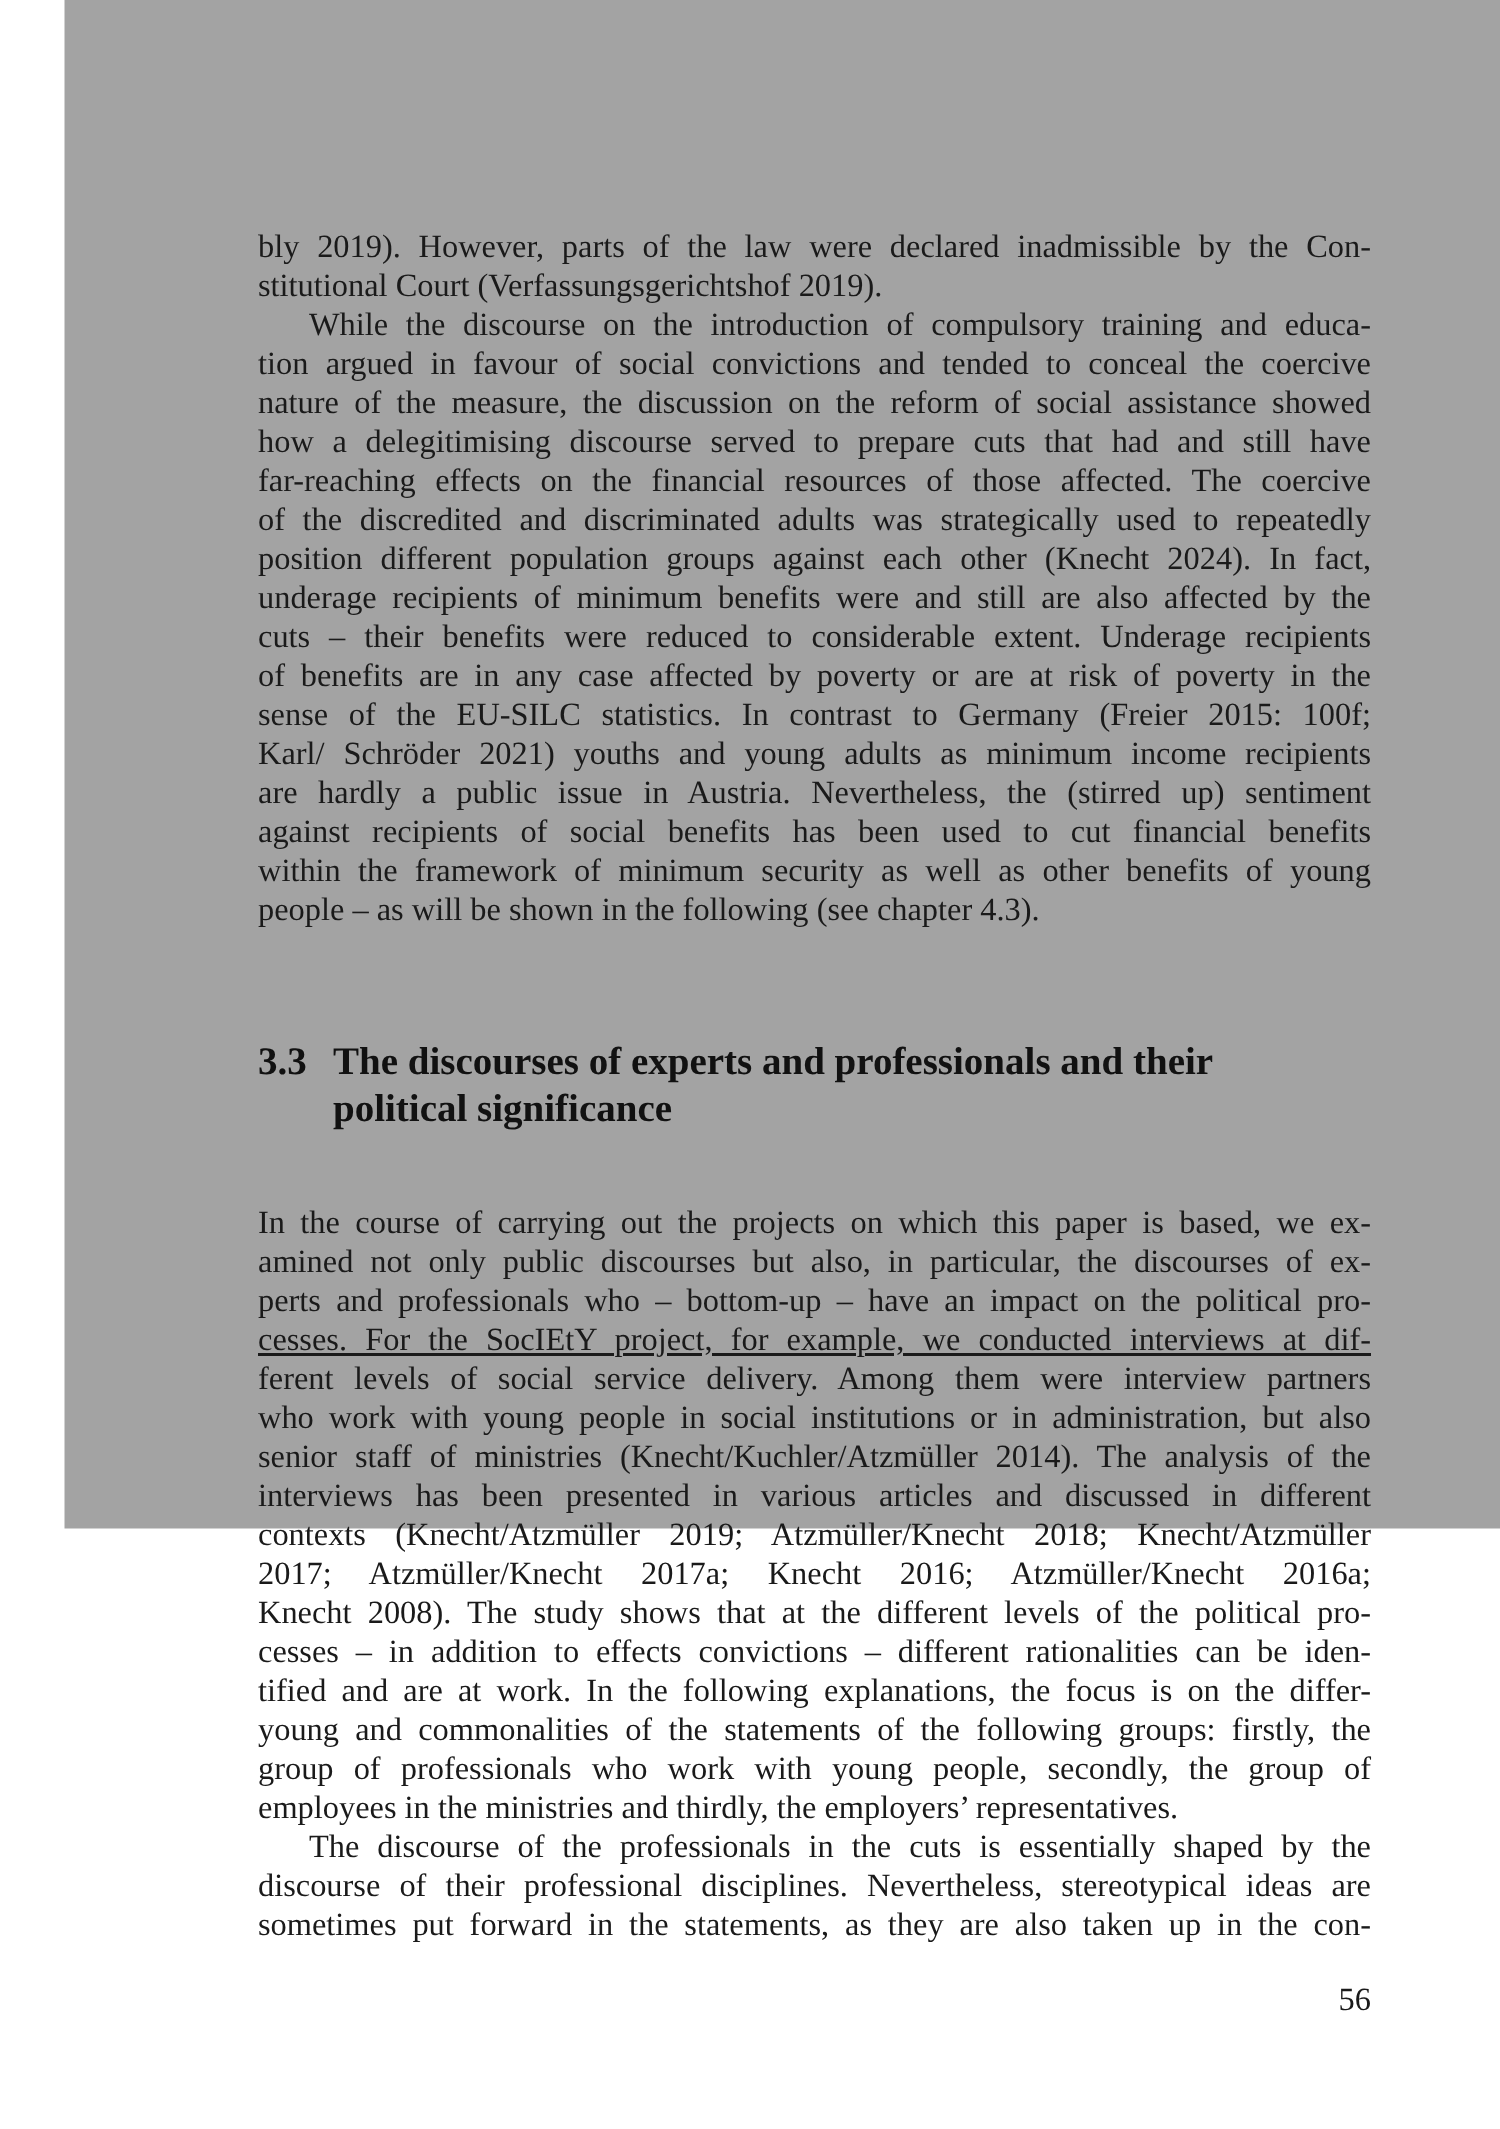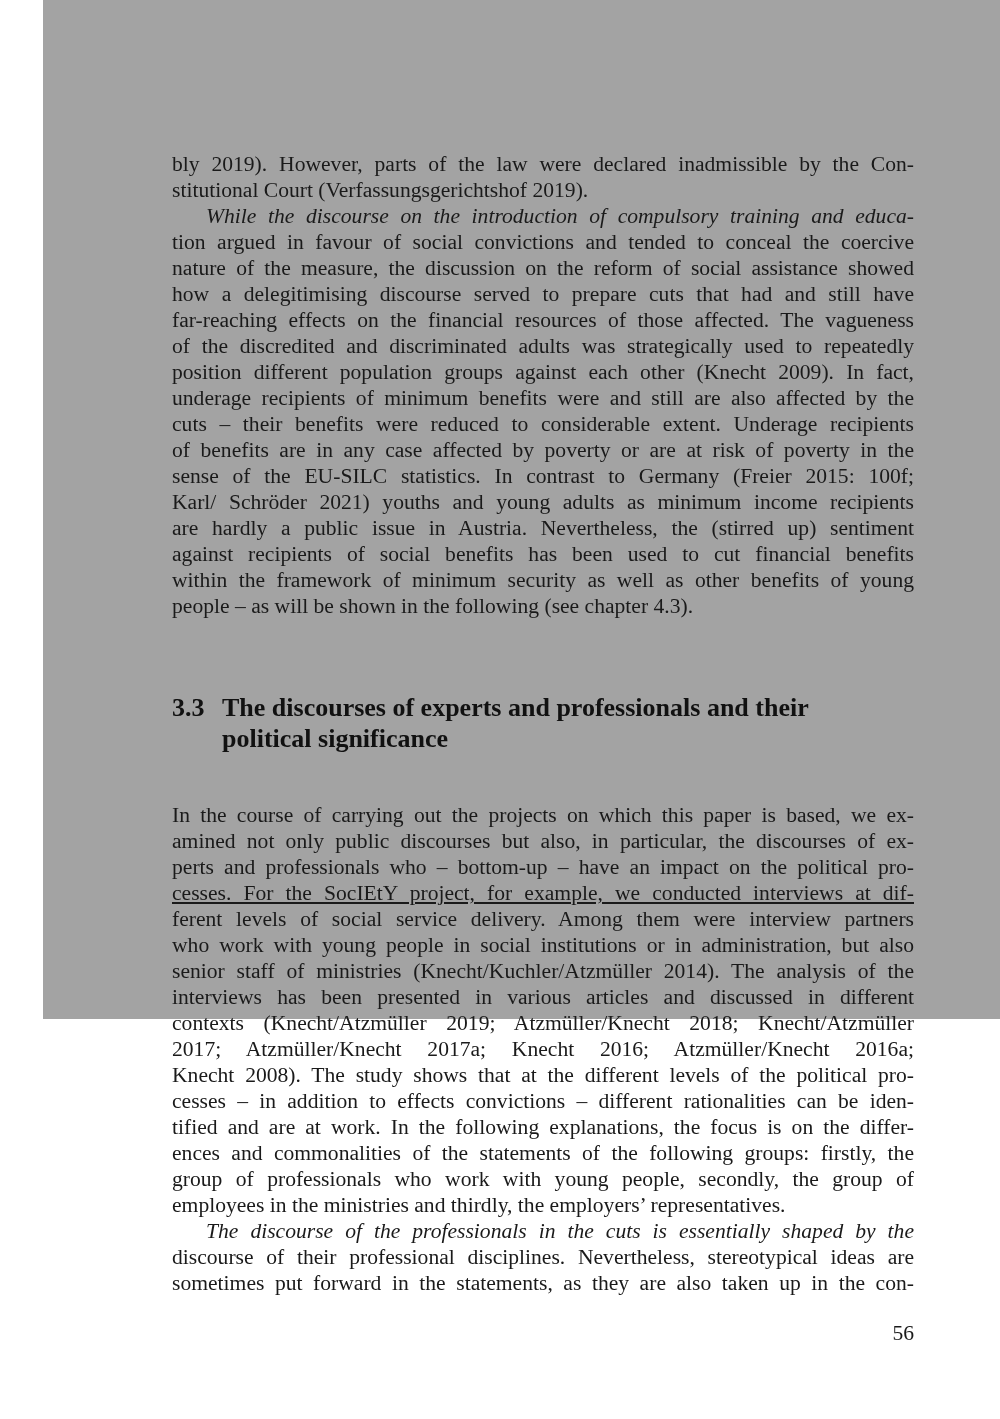--- a/index.html
+++ b/index.html
@@ -1,41 +1,41 @@
 <!DOCTYPE html>
 <html><head>
 <meta charset="utf-8">
 <style>
   html, body { margin: 0; padding: 0; background: #ffffff; }
   body { width: 1000px; height: 1419px; position: relative; overflow: hidden; }
   .page { position: absolute; left: 0; top: 0; width: 1000px; height: 1019px; background: #a3a3a3; color: #1a1a1a; font-family: "Liberation Serif", "DejaVu Serif", serif; margin-left: 43px; }
   .line { position: absolute; left: 129px; width: 742px; font-size: 21.6px; line-height: 26px; white-space: nowrap; text-align: justify; text-align-last: justify; }
   .line.last { text-align-last: left; }
-  .line.indent { padding-left: 34px; width: 708px; font-style: italic; }
+  .line.indent { padding-left: 34px; width: 708px; }
   .heading { position: absolute; left: 129px; font-family: "Liberation Serif", "DejaVu Serif", serif; font-weight: bold; font-size: 26px; line-height: 31px; color: #111; }
   .heading .num { position: absolute; left: 0; top: 0; }
   .heading .t { position: absolute; left: 50px; white-space: nowrap; }
   .pagenum { position: absolute; right: 129px; top: 1320px; font-size: 21.6px; line-height: 26px; }
 </style>
 </head>
 <body>
 
 <div class="page">
   <div id="b1">
       <div class="line" style="top: 151px;">bly 2019). However, parts of the law were declared inadmissible by the Con-</div>
       <div class="line last" style="top: 177px;">stitutional Court (Verfassungsgerichtshof 2019).</div>
     </div>
   <div id="b2">
       <div class="line indent" style="top: 203px;">While the discourse on the introduction of compulsory training and educa-</div>
       <div class="line" style="top: 229px;">tion argued in favour of social convictions and tended to conceal the coercive</div>
       <div class="line" style="top: 255px;">nature of the measure, the discussion on the reform of social assistance showed</div>
       <div class="line" style="top: 281px;">how a delegitimising discourse served to prepare cuts that had and still have</div>
-      <div class="line" style="top: 307px;">far-reaching effects on the financial resources of those affected. The vagueness</div>
+      <div class="line" style="top: 307px;">far-reaching effects on the financial resources of those affected. The coercive</div>
       <div class="line" style="top: 333px;">of the discredited and discriminated adults was strategically used to repeatedly</div>
-      <div class="line" style="top: 359px;">position different population groups against each other (Knecht 2009). In fact,</div>
+      <div class="line" style="top: 359px;">position different population groups against each other (Knecht 2024). In fact,</div>
       <div class="line" style="top: 385px;">underage recipients of minimum benefits were and still are also affected by the</div>
       <div class="line" style="top: 411px;">cuts – their benefits were reduced to considerable extent. Underage recipients</div>
       <div class="line" style="top: 437px;">of benefits are in any case affected by poverty or are at risk of poverty in the</div>
       <div class="line" style="top: 463px;">sense of the EU-SILC statistics. In contrast to Germany (Freier 2015: 100f;</div>
       <div class="line" style="top: 489px;">Karl/ Schröder 2021) youths and young adults as minimum income recipients</div>
       <div class="line" style="top: 515px;">are hardly a public issue in Austria. Nevertheless, the (stirred up) sentiment</div>
       <div class="line" style="top: 541px;">against recipients of social benefits has been used to cut financial benefits</div>
       <div class="line" style="top: 567px;">within the framework of minimum security as well as other benefits of young</div>
       <div class="line last" style="top: 593px;">people – as will be shown in the following (see chapter 4.3).</div>
     </div>
@@ -51,21 +51,21 @@
       <div class="line" style="top: 880px; text-decoration: underline;">cesses. For the SocIEtY project, for example, we conducted interviews at dif-</div>
       <div class="line" style="top: 906px;">ferent levels of social service delivery. Among them were interview partners</div>
       <div class="line" style="top: 932px;">who work with young people in social institutions or in administration, but also</div>
       <div class="line" style="top: 958px;">senior staff of ministries (Knecht/Kuchler/Atzmüller 2014). The analysis of the</div>
       <div class="line" style="top: 984px;">interviews has been presented in various articles and discussed in different</div>
       <div class="line" style="top: 1010px;">contexts (Knecht/Atzmüller 2019; Atzmüller/Knecht 2018; Knecht/Atzmüller</div>
       <div class="line" style="top: 1036px;">2017; Atzmüller/Knecht 2017a; Knecht 2016; Atzmüller/Knecht 2016a;</div>
       <div class="line" style="top: 1062px;">Knecht 2008). The study shows that at the different levels of the political pro-</div>
       <div class="line" style="top: 1088px;">cesses – in addition to effects convictions – different rationalities can be iden-</div>
       <div class="line" style="top: 1114px;">tified and are at work. In the following explanations, the focus is on the differ-</div>
-      <div class="line" style="top: 1140px;">ences and commonalities of the statements of the following groups: firstly, the</div>
+      <div class="line" style="top: 1140px;">young and commonalities of the statements of the following groups: firstly, the</div>
       <div class="line" style="top: 1166px;">group of professionals who work with young people, secondly, the group of</div>
       <div class="line last" style="top: 1192px;">employees in the ministries and thirdly, the employers’ representatives.</div>
     </div>
   <div id="b4">
       <div class="line indent" style="top: 1218px;">The discourse of the professionals in the cuts is essentially shaped by the</div>
       <div class="line" style="top: 1244px;">discourse of their professional disciplines. Nevertheless, stereotypical ideas are</div>
       <div class="line" style="top: 1270px;">sometimes put forward in the statements, as they are also taken up in the con-</div>
     </div>
   <div class="pagenum">56</div>
 </div>

